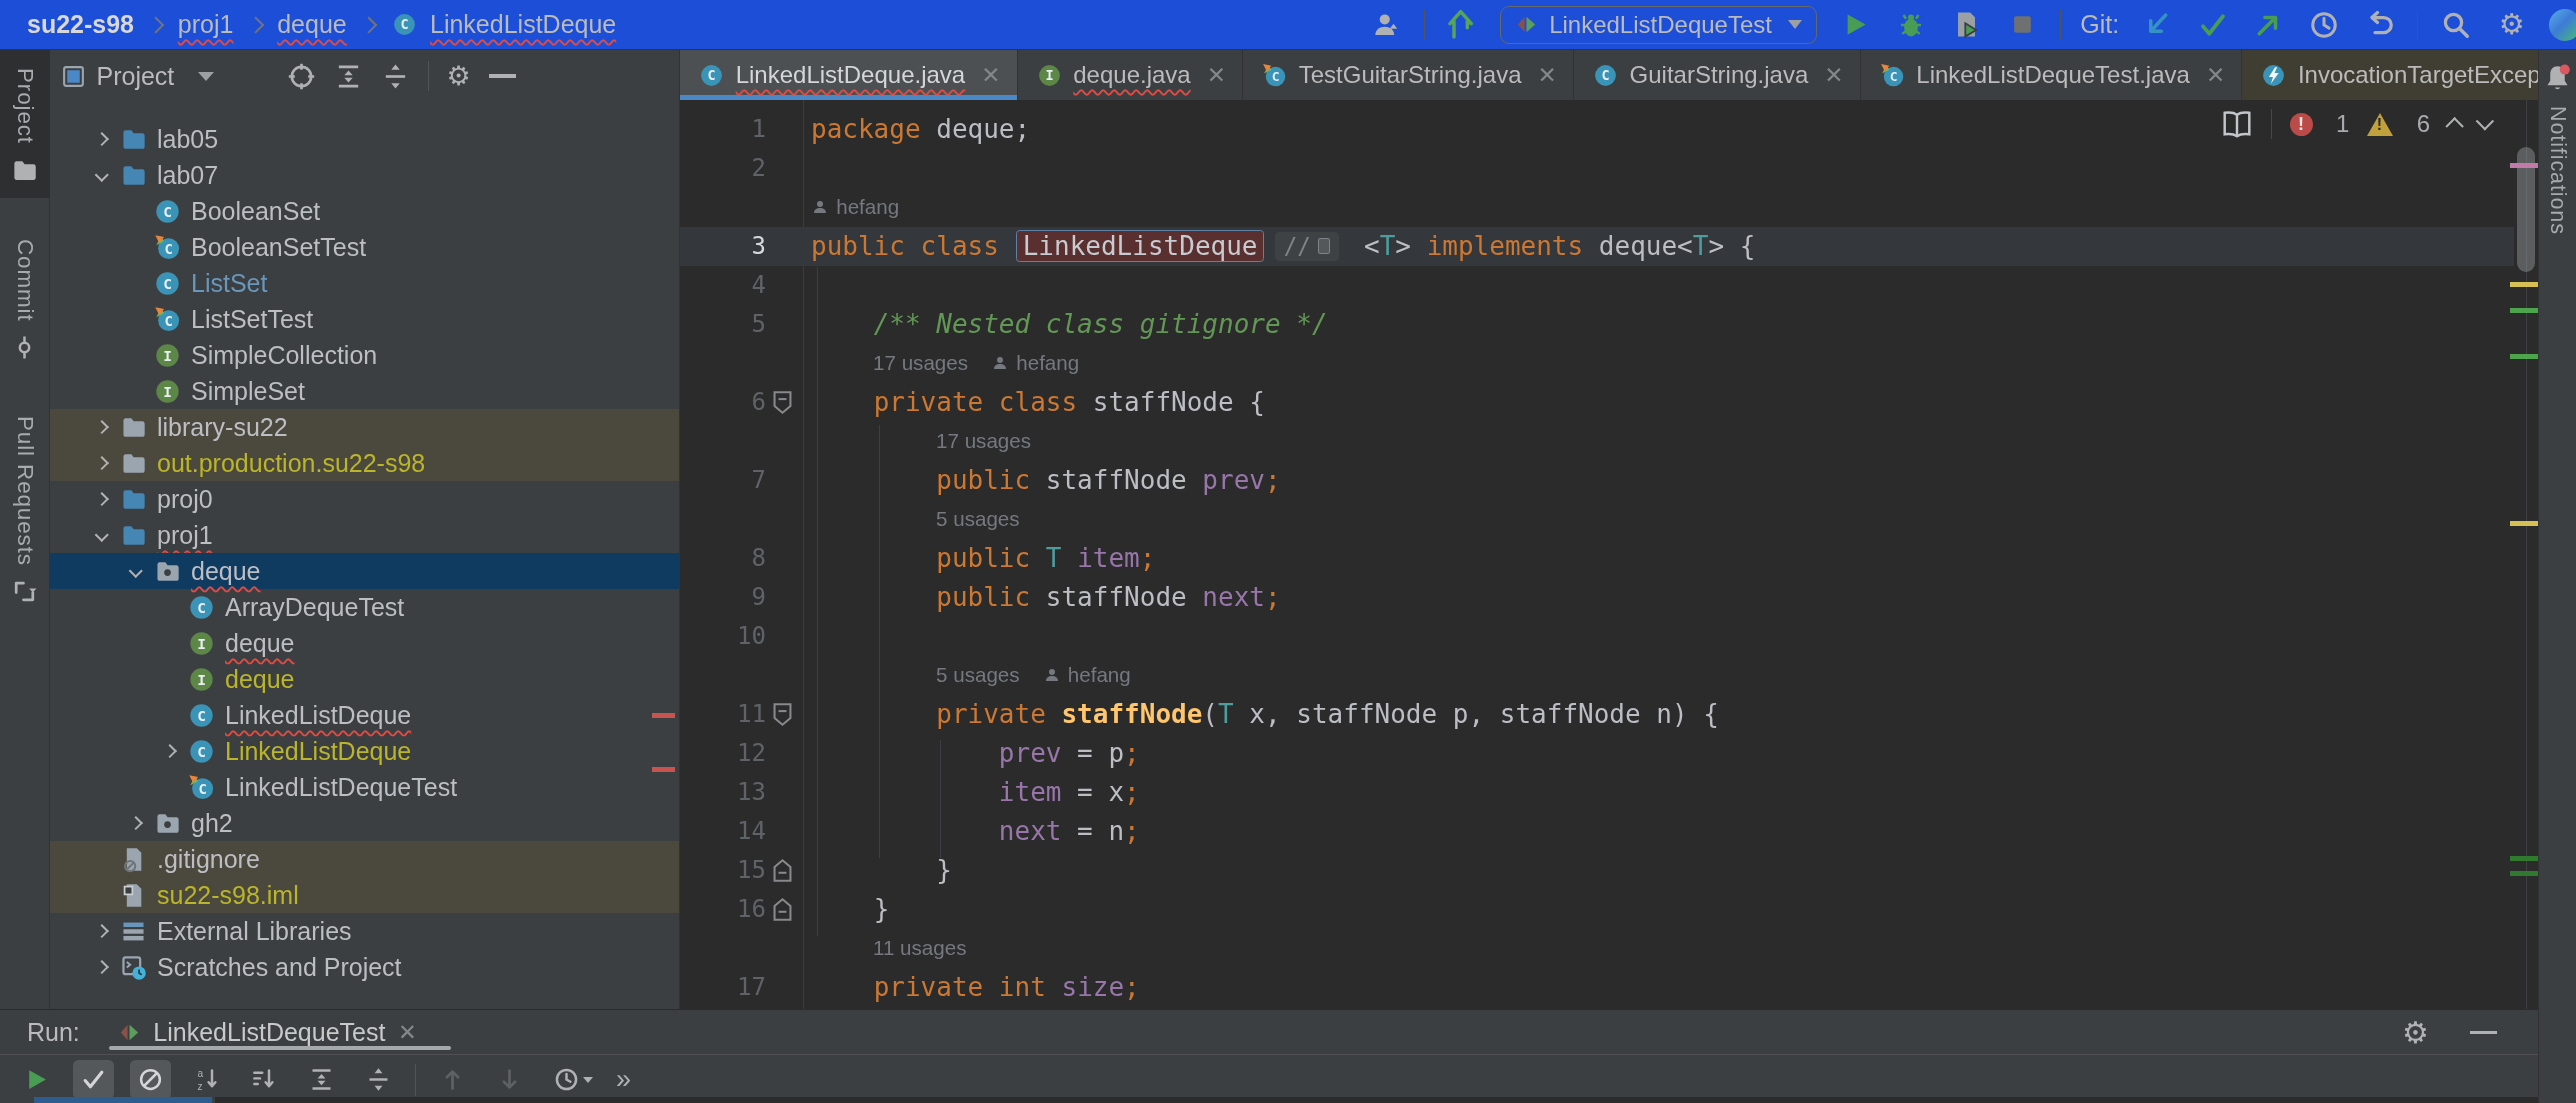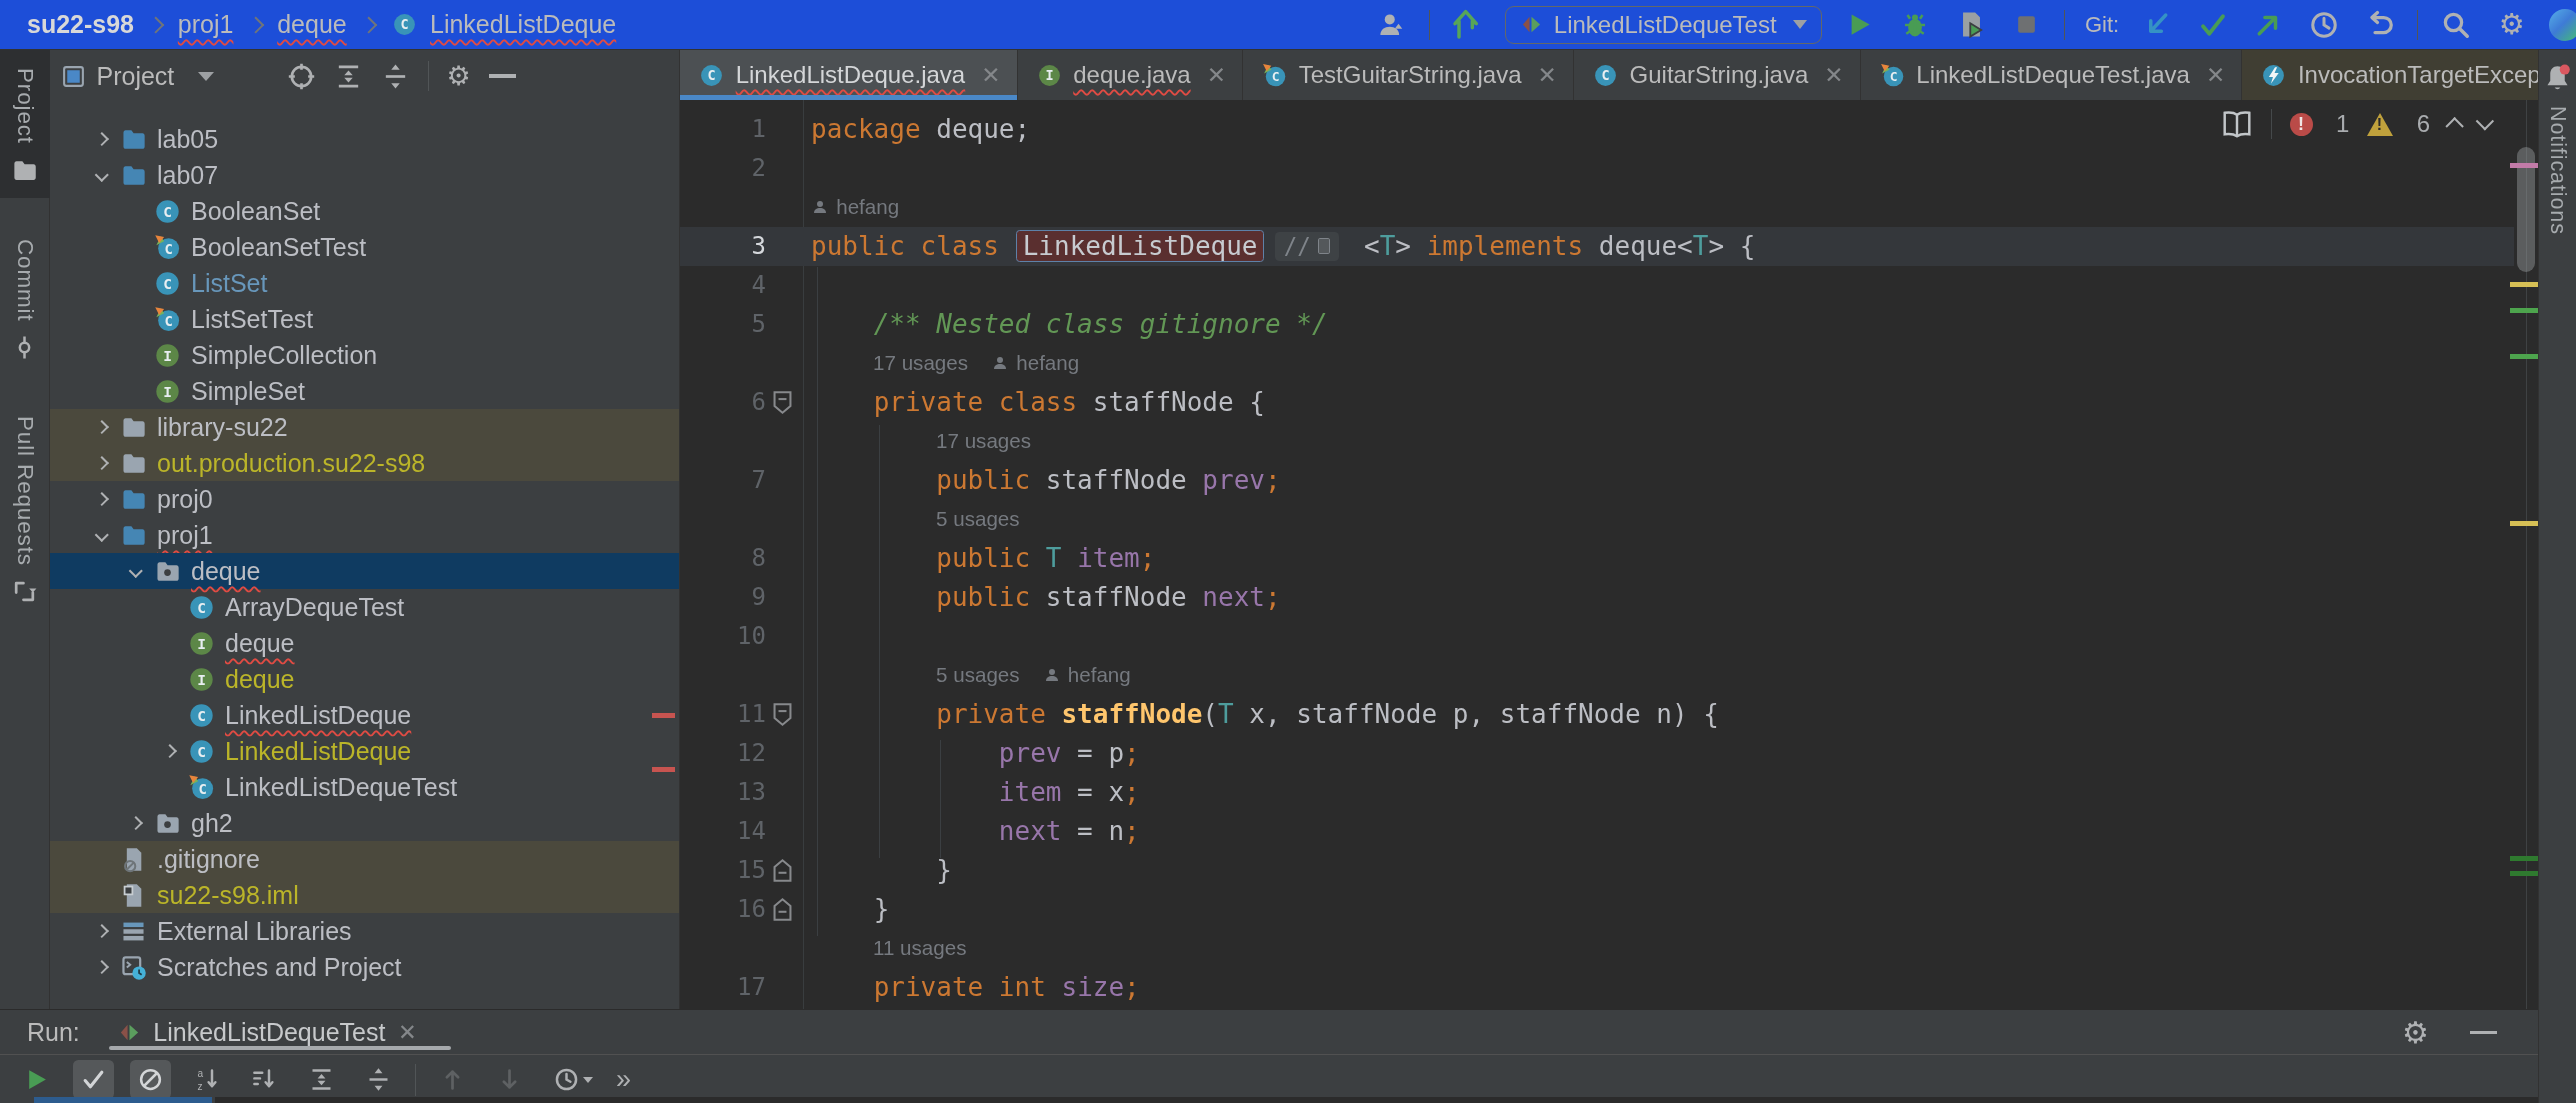--- a/index.html
+++ b/index.html
@@ -202,21 +202,21 @@
             <path d="M5 2h10l4 4v16H5z" fill="#9AA0A3"></path>
             <path d="M11 11l9 5.5L11 22z" fill="#499C54" stroke="#3C3F41" stroke-width="1.5"></path>
           </svg>
       </span>
       <span class="tbicon">
         <svg width="25" height="25" viewBox="0 0 24 24">
             <rect x="4" y="4" width="16" height="16" rx="2" fill="#6E7072"></rect>
           </svg>
       </span>
       <span class="tb-divider"></span>
-      <span style="font-size:22px;color:#BBBBBB;">Git:</span>
+      <span style="font-size:25px;color:#BBBBBB;">Git:</span>
       <span class="tbicon">
         <svg width="30" height="30" viewBox="0 0 24 24">
             <path d="M19 4L7 17M7 17V8.5M7 17h8.5" stroke="#3592C4" stroke-width="2.8" fill="none" stroke-linecap="round" stroke-linejoin="round"></path>
           </svg>
       </span>
       <span class="tbicon">
         <svg width="30" height="30" viewBox="0 0 24 24">
             <path d="M4 13l5 6L20 5" stroke="#499C54" stroke-width="3" fill="none" stroke-linecap="round" stroke-linejoin="round"></path>
           </svg>
       </span>

